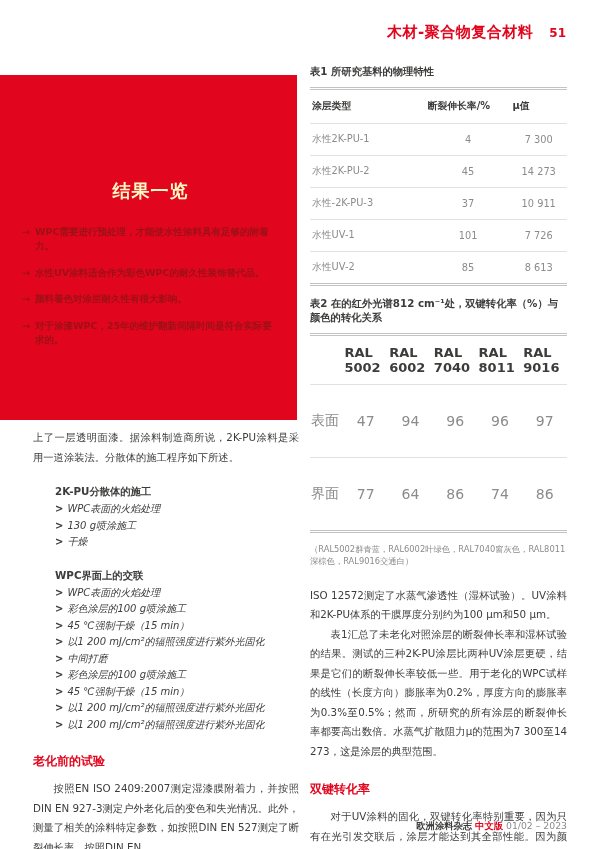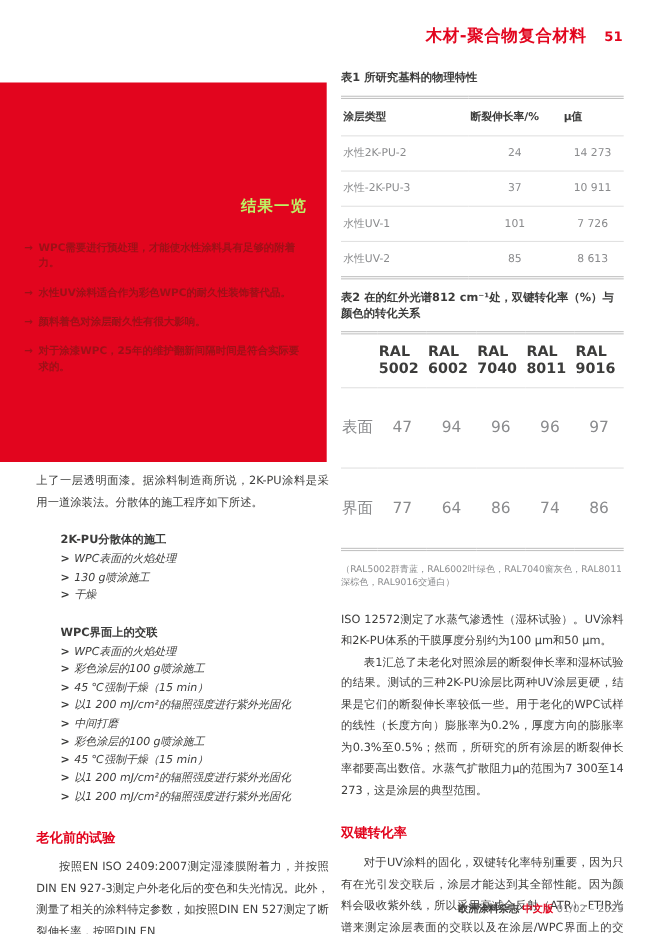--- a/index.html
+++ b/index.html
@@ -9,21 +9,21 @@
   }
   
   .header{position:absolute;top:22px;right:34px;text-align:right;}
   .header .htitle{color:#e2051e;font-weight:bold;font-size:15px;letter-spacing:.5px;}
   .header .hpage{color:#e2051e;font-weight:bold;font-size:12px;margin-left:16px;}
   
   .resultsbox{
     position:absolute;left:0;top:75px;width:297px;height:345px;
     background:#e2051e;box-sizing:border-box;padding:104px 18px 0 22px;
   }
-  .resultsbox .rtitle{color:#bef264;font-weight:bold;font-size:14px;text-align:right;margin:0 0 22px 0;letter-spacing:1px;}
+  .resultsbox .rtitle{color:#fef9c3;font-weight:bold;font-size:18px;text-align:center;margin:0 0 22px 0;letter-spacing:1px;}
   .resultsbox .ritem{color:#9c1117;font-size:9.5px;font-weight:bold;line-height:1.45;margin:0 0 13px 0;display:flex;}
   .resultsbox .rarrow{flex:0 0 auto;margin-right:5px;}
   
   .leftcol{position:absolute;left:33px;top:428px;width:266px;}
   .rightcol{position:absolute;left:310px;top:64px;width:257px;}
   .leftcol p,.rightcol p{font-size:10.3px;line-height:19.5px;text-align:justify;margin:0;color:#3c3c3b;}
   p.indent{text-indent:2em;}
   
   .steps{margin:16px 0 0 22px;}
   .steps .stitle{font-weight:bold;font-size:10.3px;line-height:16px;margin-bottom:2px;}
@@ -107,22 +107,27 @@
 
     <div class="tcaption">表1 所研究基料的物理特性</div>
     <table class="tbl">
       <tbody>
           <tr>
         <th style="width:45%">涂层类型</th>
         <th style="width:33%" class="c">断裂伸长率/%</th>
         <th style="width:22%" class="c">μ值</th>
       </tr>
       <tr>
+        <td>水性2K-PU-1</td>
+        <td class="c">4</td>
+        <td class="c">7 300</td>
+      </tr>
+      <tr>
         <td>水性2K-PU-2</td>
-        <td class="c">24</td>
+        <td class="c">45</td>
         <td class="c">14 273</td>
       </tr>
       <tr>
         <td>水性-2K-PU-3</td>
         <td class="c">37</td>
         <td class="c">10 911</td>
       </tr>
       <tr>
         <td>水性UV-1</td>
         <td class="c">101</td>

